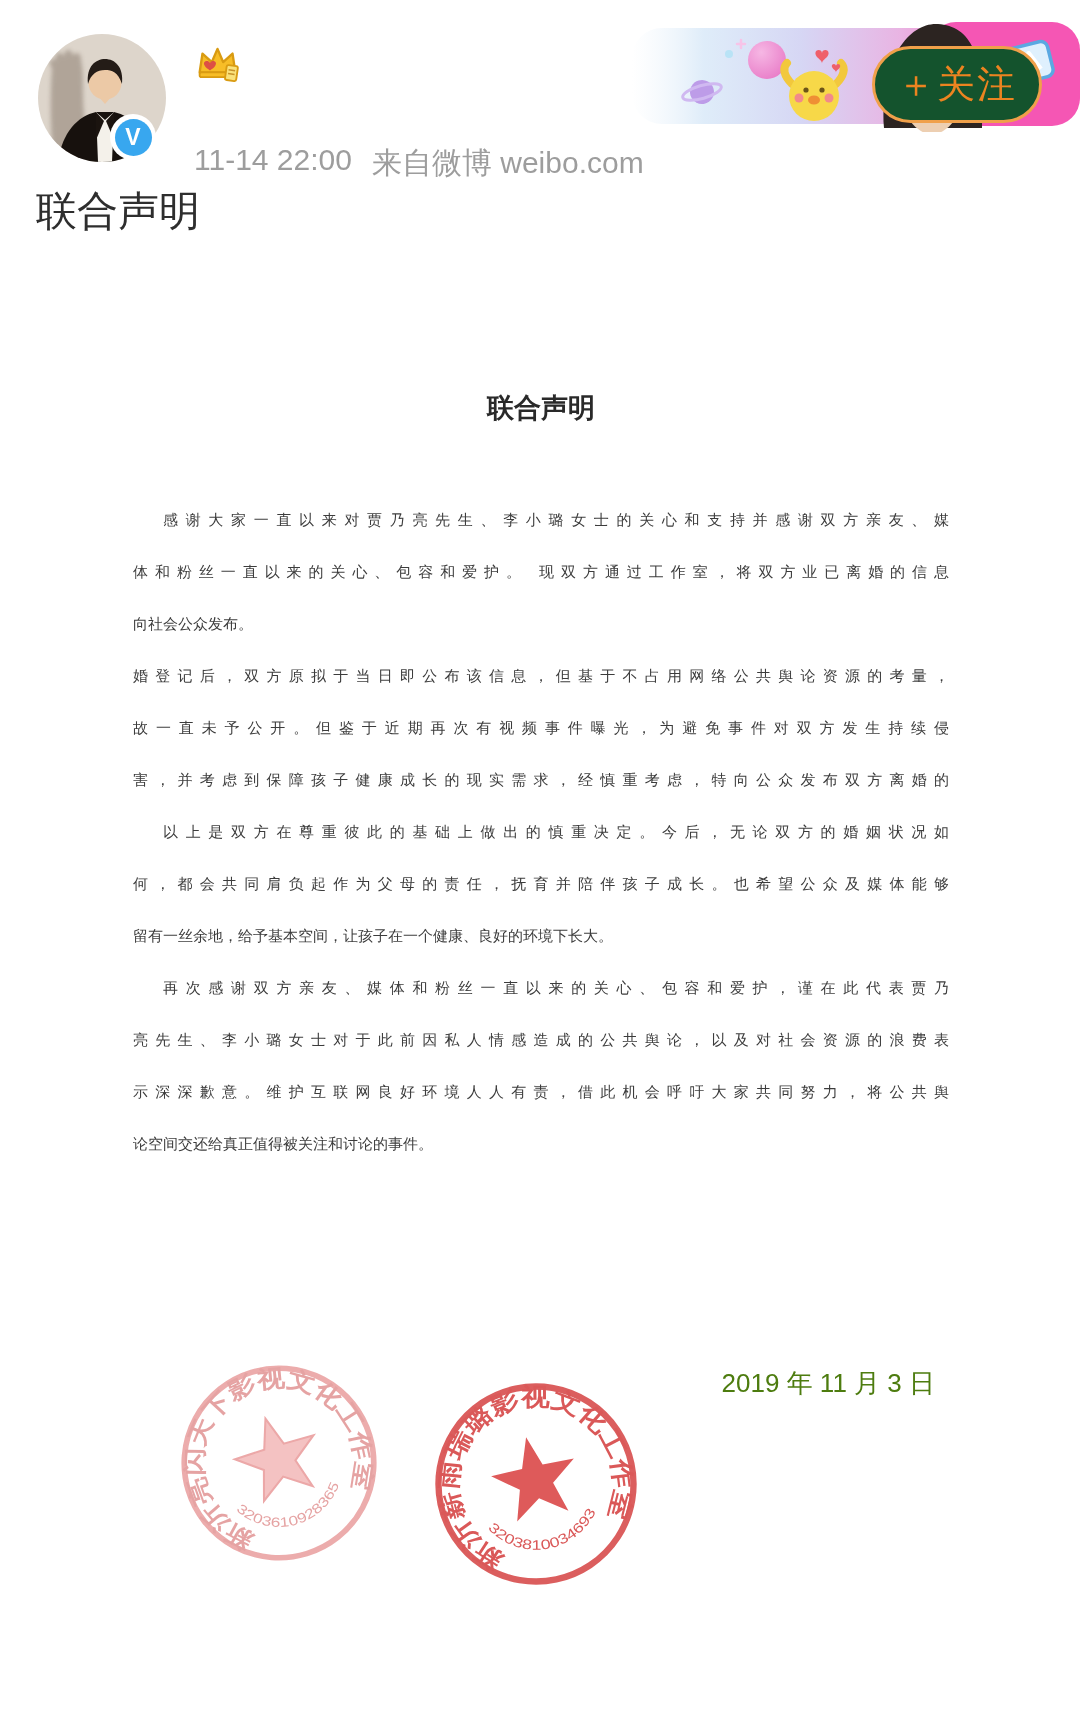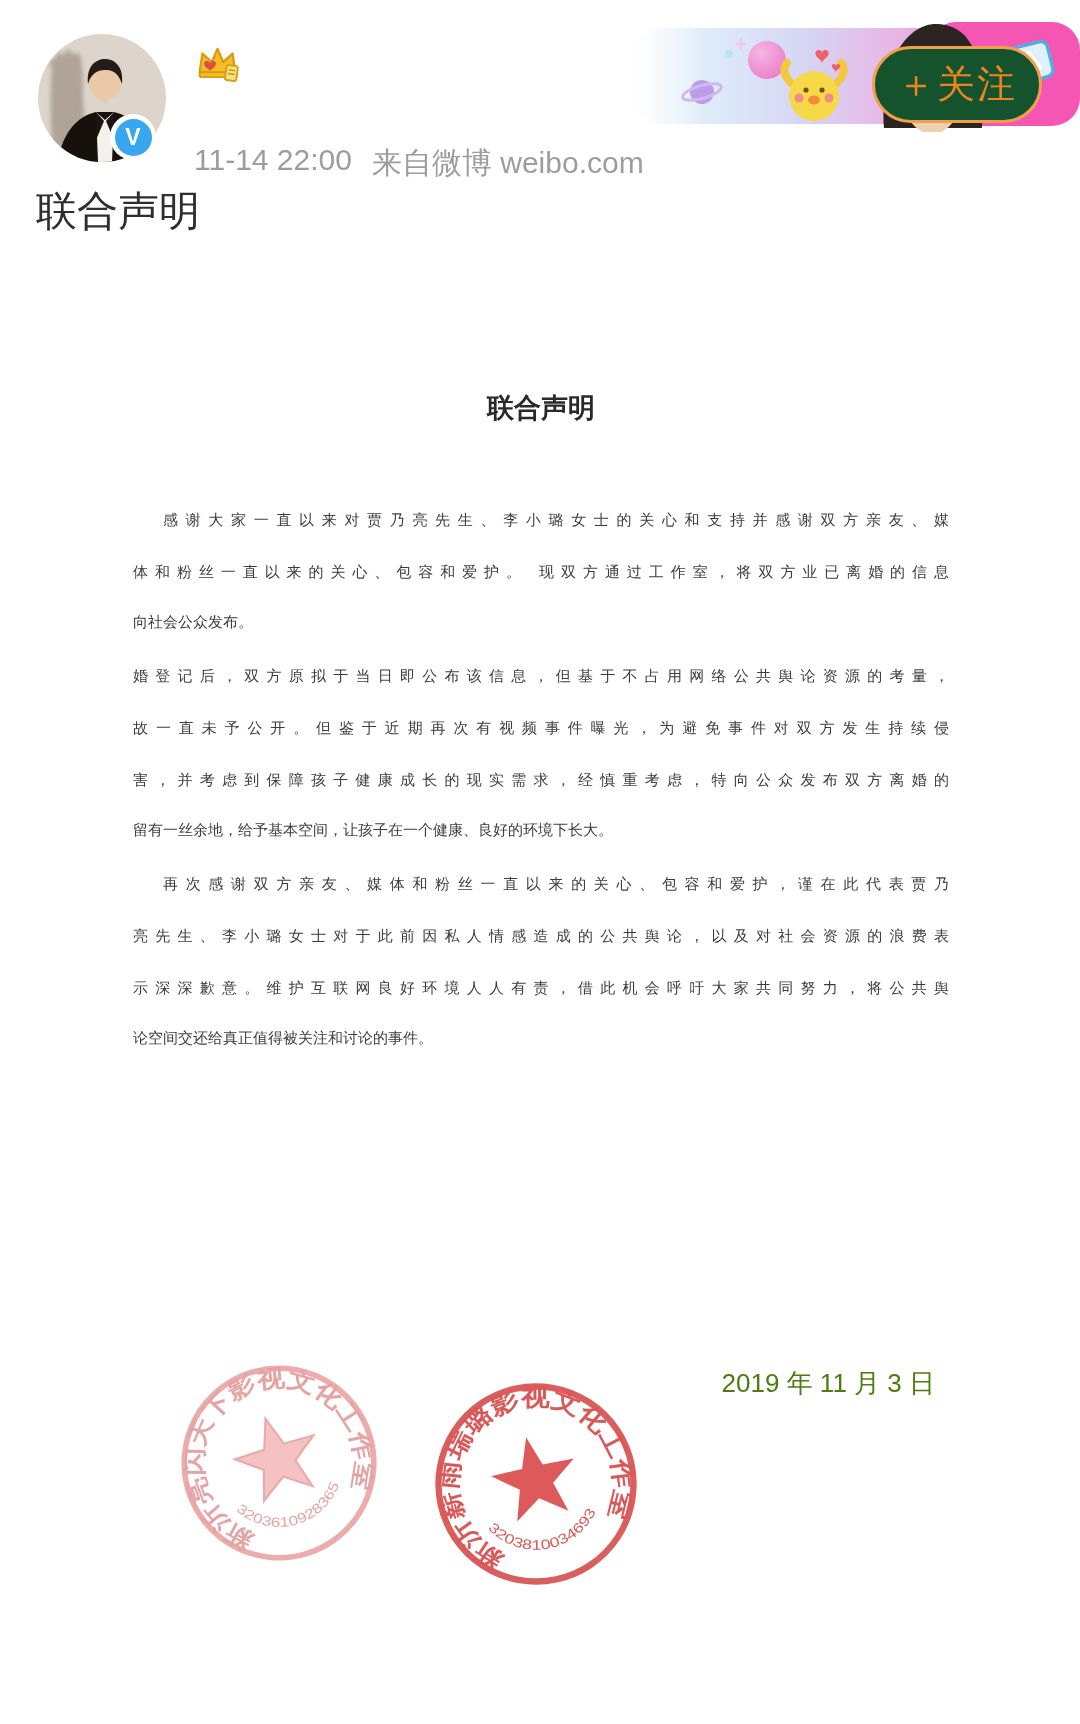--- a/index.html
+++ b/index.html
@@ -38,21 +38,21 @@
   .post-title { position:absolute; left:36px; top:184px; font-size:41px; color:#2e2e2e; }
 
   
   .statement { position:absolute; left:133px; top:393px; width:816px; color:#3e3e3e; }
   .doc-title { text-align:center; font-size:27px; font-weight:bold; color:#292929; line-height:30px; margin:0 0 71px 0; }
   .stmt-line {
     font-size:15px; line-height:52px; height:52px; color:#3c3c3c;
     text-align:justify; text-align-last:justify; white-space:normal;
   }
   .stmt-line.first { text-indent:2em; }
-  .stmt-line.plast { text-align-last:left;font-family:Liberation Mono, monospace; }
+  .stmt-line.plast { text-align-last:left; }
   .doc-date { position:absolute; top:973px; right:14px; font-size:26px; color:#4d7c0f; }
 
   
   .stamp { position:absolute; z-index:1; }
   .stamp-left  { left:176px; top:1360px; width:206px; height:206px; transform:rotate(-17deg); opacity:.82; }
   .stamp-right { left:430px; top:1378px; width:212px; height:212px; transform:rotate(-12deg); opacity:.94; }
 </style>
 </head>
 <body>
 
@@ -162,20 +162,22 @@
 
   <section class="statement">
     <div class="doc-title">联合声明</div>
     <div>
         <div class="stmt-line first">感谢大家一直以来对贾乃亮先生、李小璐女士的关心和支持并感谢双方亲友、媒</div>
         <div class="stmt-line">体和粉丝一直以来的关心、包容和爱护。 现双方通过工作室，将双方业已离婚的信息</div>
         <div class="stmt-line plast">向社会公众发布。</div>
         <div class="stmt-line">婚登记后，双方原拟于当日即公布该信息，但基于不占用网络公共舆论资源的考量，</div>
         <div class="stmt-line">故一直未予公开。但鉴于近期再次有视频事件曝光，为避免事件对双方发生持续侵</div>
         <div class="stmt-line">害，并考虑到保障孩子健康成长的现实需求，经慎重考虑，特向公众发布双方离婚的</div>
+        <div class="stmt-line first">以上是双方在尊重彼此的基础上做出的慎重决定。今后，无论双方的婚姻状况如</div>
+        <div class="stmt-line">何，都会共同肩负起作为父母的责任，抚育并陪伴孩子成长。也希望公众及媒体能够</div>
         <div class="stmt-line plast">留有一丝余地，给予基本空间，让孩子在一个健康、良好的环境下长大。</div>
         <div class="stmt-line first">再次感谢双方亲友、媒体和粉丝一直以来的关心、包容和爱护，谨在此代表贾乃</div>
         <div class="stmt-line">亮先生、李小璐女士对于此前因私人情感造成的公共舆论，以及对社会资源的浪费表</div>
         <div class="stmt-line">示深深歉意。维护互联网良好环境人人有责，借此机会呼吁大家共同努力，将公共舆</div>
         <div class="stmt-line plast">论空间交还给真正值得被关注和讨论的事件。</div>
       </div>
     <div class="doc-date">2019 年 11 月 3 日</div>
   </section>
 
   <svg class="stamp stamp-left" viewBox="0 0 200 200">

